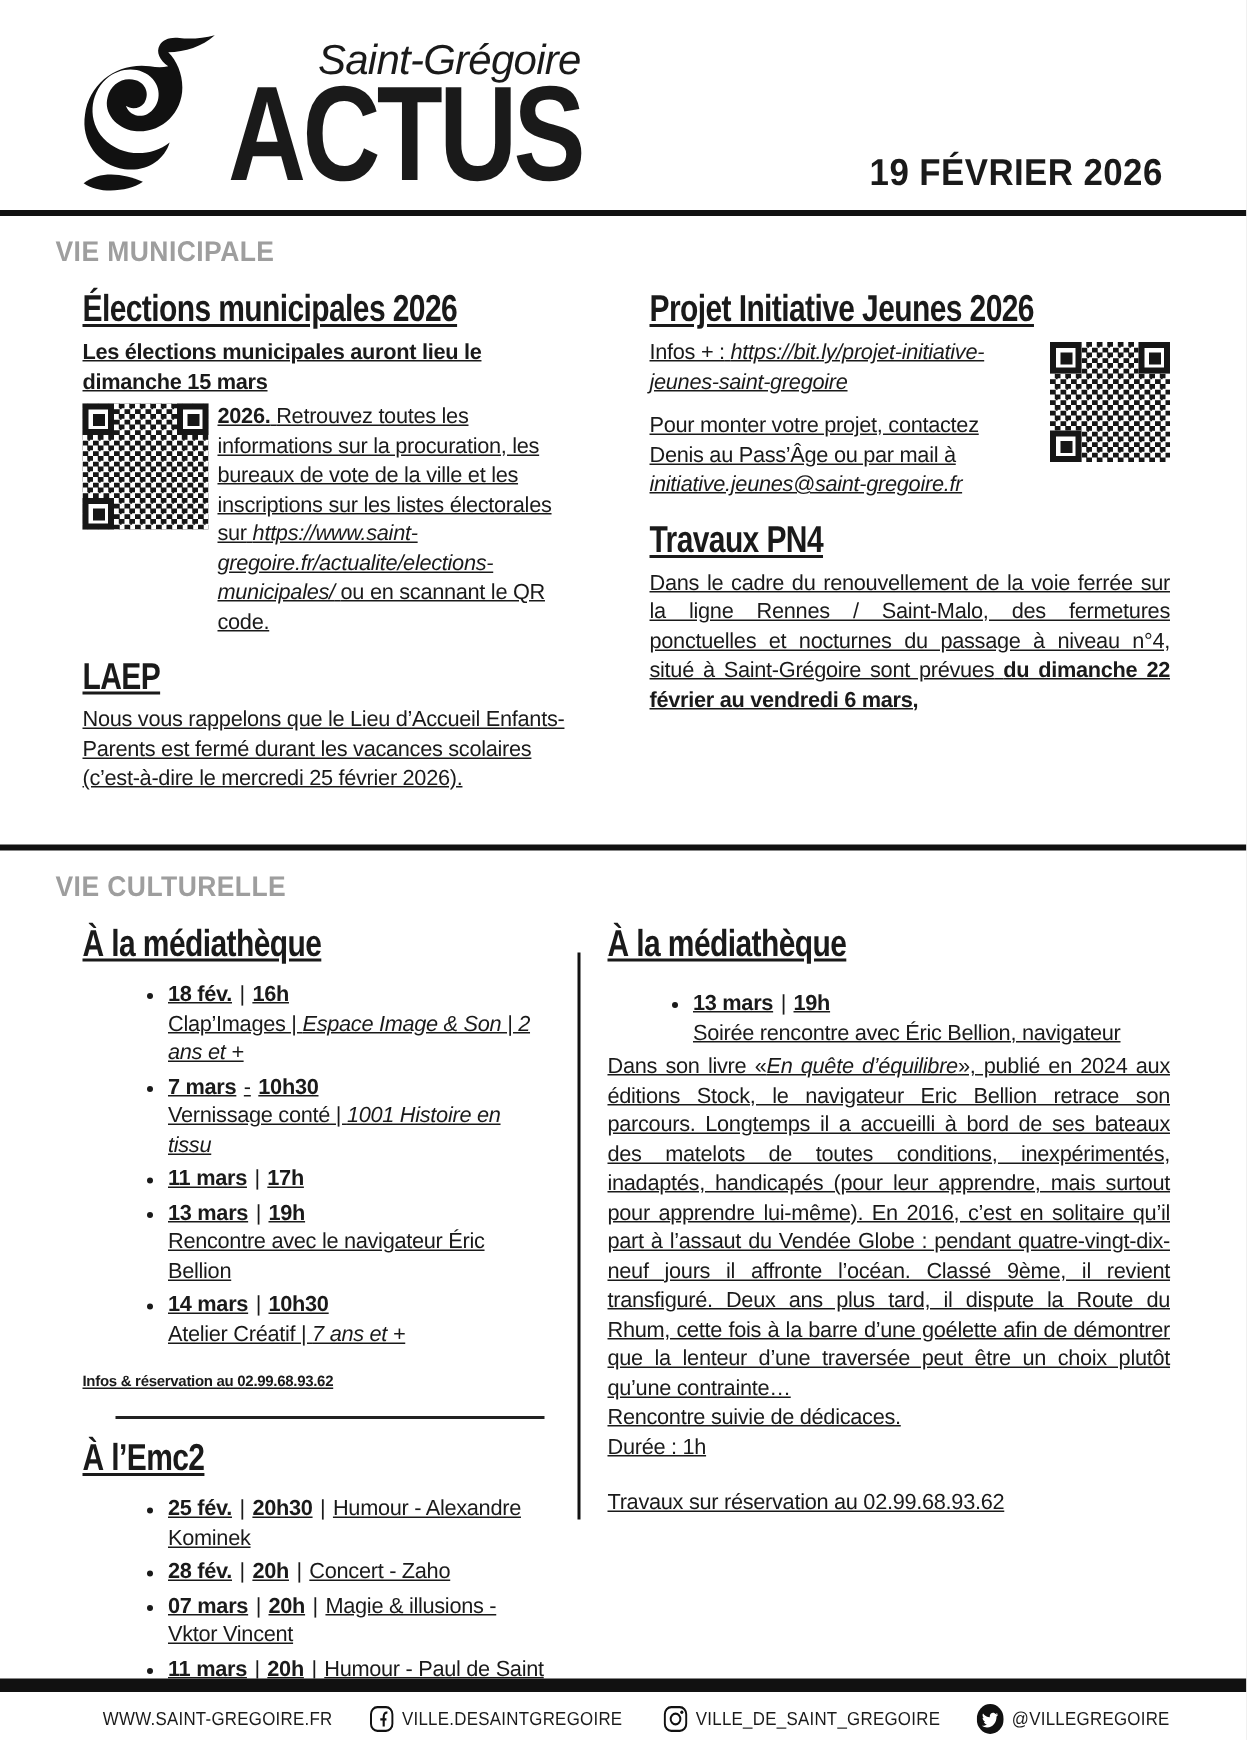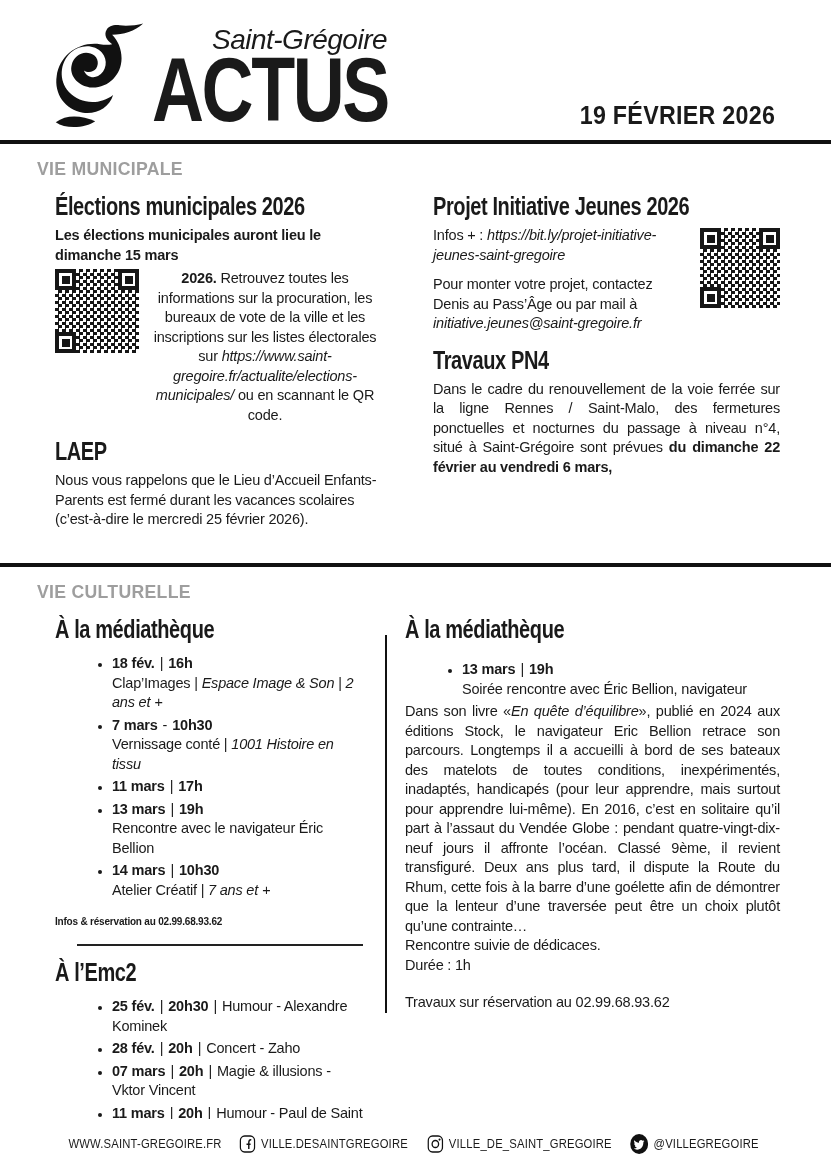--- a/index.html
+++ b/index.html
@@ -15,54 +15,54 @@
   .brand-text{display:flex;flex-direction:column;text-align:center;}
   .brand-city{font-style:italic;font-size:28px;letter-spacing:-0.5px;margin-top:2px;}
   .brand-name{font-weight:700;font-size:90px;line-height:0.9;letter-spacing:-3px;transform:scaleX(0.8);transform-origin:left top;margin-top:-6px;}
   .issue-date{font-weight:700;font-size:25px;white-space:nowrap;letter-spacing:0.3px;transform:scaleX(0.93);transform-origin:right bottom;padding-bottom:4px;}
   .rule{height:4px;background:#111;flex:0 0 auto;}
   
   section{padding:14px 51px 0 37px;}
   .sec-muni{height:405px;overflow:hidden;}
   .sec-culture{flex:1;overflow:hidden;position:relative;}
   .section-label{color:#9e9e9e;font-weight:700;font-size:19px;letter-spacing:0.3px;transform:scaleX(0.93);transform-origin:left;}
-  .cols{display:flex;padding-left:18px;}
+  .cols{display:flex;padding-left:18px;text-decoration:underline;}
   .cols-muni{gap:48px;}
   .cols-muni .col-l{width:330px;flex:0 0 auto;}
   .cols-muni .col-r{flex:1;}
   .cols-culture{gap:42px;}
   .cols-culture .col-l{width:308px;flex:0 0 auto;}
   .cols-culture .col-r{flex:1;}
   h2{font-size:25px;font-weight:700;margin:12px 0 5px;letter-spacing:-0.5px;transform:scaleX(0.8);transform-origin:left;white-space:nowrap;}
   p,.txt{font-size:14.5px;line-height:19.5px;letter-spacing:-0.2px;margin:0 0 10px;}
   .justify{text-align:justify;}
   i{font-style:italic;}
   b{font-weight:700;}
   .lead{margin-bottom:2px;}
-  .qr-row{display:flex;gap:6px;margin:4px 0 8px;text-align:center;}
+  .qr-row{display:flex;gap:6px;margin:4px 0 8px;}
   .qr-row p{flex:1;margin:0;}
   
   .qr{width:84px;height:84px;flex:0 0 auto;position:relative;
       background:repeating-conic-gradient(#161616 0% 25%,#fff 0% 50%);background-size:7px 7px;}
   .qr span{position:absolute;width:21px;height:21px;border:4px solid #161616;background:#fff;box-sizing:border-box;}
   .qr span::after{content:"";position:absolute;inset:2.5px;background:#161616;}
   .qr .tl{top:0;left:0;} .qr .tr{top:0;right:0;} .qr .bl{bottom:0;left:0;}
   .qr-right{float:right;width:80px;height:80px;margin:2px 0 8px 12px;}
   
   ul.events{margin:10px 0 0;padding-left:25px;list-style:disc;}
   ul.events li{margin-bottom:3px;font-size:14.5px;line-height:19.5px;letter-spacing:-0.2px;margin-left:32px;}
   ul.events li::marker{font-size:12px;}
   .sep{padding:0 5px;color:#1a1a1a;}
   .infos-strong{font-weight:700;font-size:10px;margin-top:16px;letter-spacing:-0.2px;}
   .split{border:0;border-top:2px solid #222;margin:17px 0 6px 22px;}
   .vline{position:absolute;left:385px;top:68px;width:2px;height:378px;background:#111;}
   .col-r .events{margin-top:16px;}
   .gap-top{margin-top:18px;}
   
-  footer{flex:0 0 auto;height:41px;display:flex;flex-direction:row;text-align:center;}
+  footer{flex:0 0 auto;height:41px;display:flex;flex-direction:column;text-align:center;}
   .footer-bar{height:9px;background:#111;}
   .footer-links{display:flex;justify-content:space-between;align-items:center;padding:8px 44px 0 60px;font-size:12.5px;letter-spacing:0.2px;}
   .footer-item{display:flex;align-items:center;gap:6px;transform:scaleX(0.9);white-space:nowrap;}
   .footer-item svg{flex:0 0 auto;display:block;}
 </style>
 </head>
 <body>
 
 <div class="page">
 

